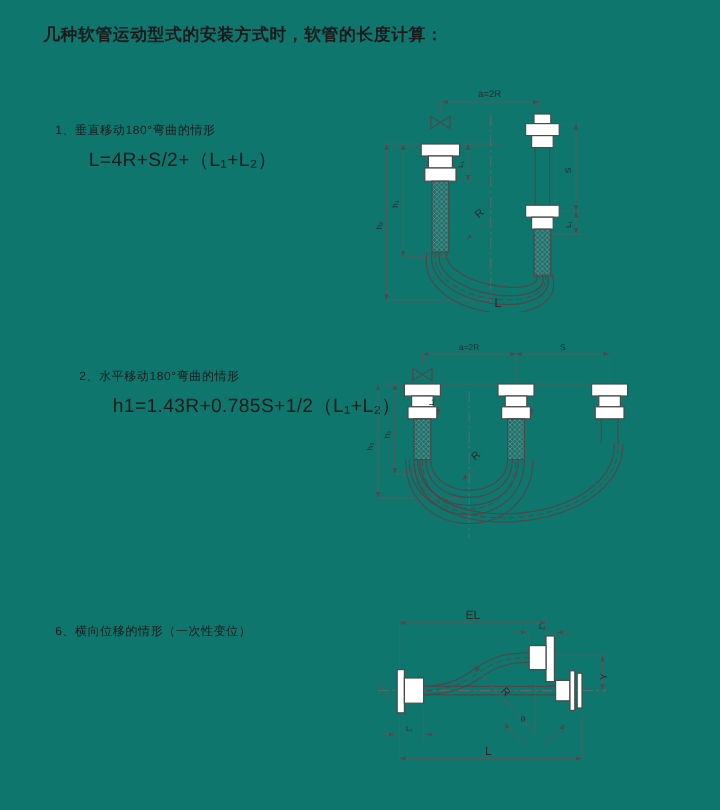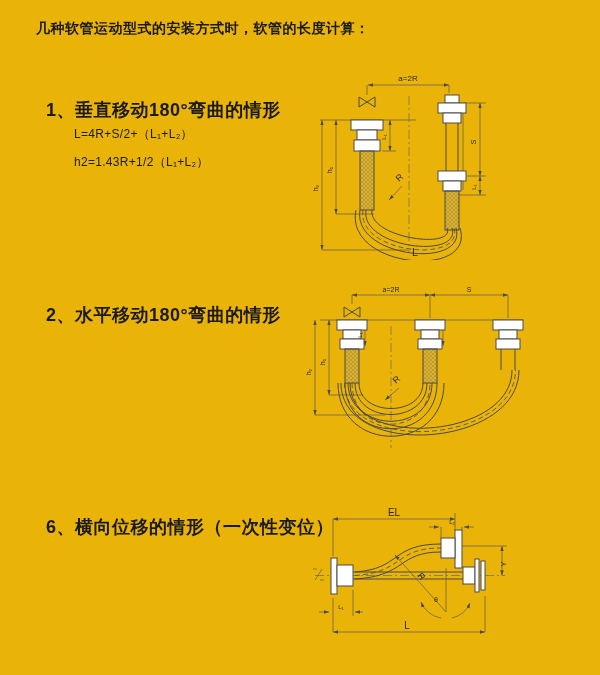--- a/index.html
+++ b/index.html
@@ -1,51 +1,51 @@
 <!DOCTYPE html>
 <html><head>
 <meta charset="utf-8">
 <style>
   html,body{margin:0;padding:0;}
   body{
     width:600px;height:675px;background:#ffffff;
     font-family:"Liberation Sans", sans-serif;color:#1a1a1a;
     position:relative;overflow:hidden;
   }
-  .page{position:absolute;inset:0;background:#eab308;}
+  .page{position:absolute;inset:0;background:#0f766e;}
   .title{
     position:absolute;left:36px;top:20px;
     font-size:14px;font-weight:700;letter-spacing:.5px;white-space:nowrap;
   }
   .sec{position:absolute;left:46px;}
-  .sec .heading{font-size:18px;font-weight:700;letter-spacing:.5px;line-height:20px;white-space:nowrap;}
-  .sec .formula{font-size:12px;font-weight:400;line-height:28px;margin-left:28px;letter-spacing:.3px;white-space:nowrap;}
+  .sec .heading{font-size:10px;font-weight:400;letter-spacing:.5px;line-height:20px;white-space:nowrap;}
+  .sec .formula{font-size:16px;font-weight:400;line-height:28px;margin-left:28px;letter-spacing:.3px;white-space:nowrap;}
   .dwg{position:absolute;}
   svg text{fill:#2a2a2a;font-family:"Liberation Sans", sans-serif;}
   .ln{stroke:#4a4a4a;stroke-width:1;fill:none;}
   .tn{stroke:#5a5a5a;stroke-width:.7;fill:none;}
   .cl{stroke:#6a6a6a;stroke-width:.7;fill:none;stroke-dasharray:9 3 2 3;}
   .hd{stroke:#4a4a4a;stroke-width:.8;fill:none;stroke-dasharray:5 3;}
   .fit{stroke:#4a4a4a;stroke-width:1;fill:#ffffff;}
 </style>
 </head>
 <body>
 
 <div class="page">
 
   <div class="title">几种软管运动型式的安装方式时，软管的长度计算：</div>
 
   <div class="sec" style="top:100px;">
     <div class="heading">1、垂直移动180°弯曲的情形</div>
     <div class="formula">L=4R+S/2+（L₁+L₂）</div>
-    <div class="formula">h2=1.43R+1/2（L₁+L₂）</div>
   </div>
 
-  <div class="sec" style="top:305px;">
+  <div class="sec" style="top:305px;margin-left:20px;">
     <div class="heading">2、水平移动180°弯曲的情形</div>
+    <div class="formula">h1=1.43R+0.785S+1/2（L₁+L₂）</div>
   </div>
 
   <div class="sec" style="top:517px;">
     <div class="heading">6、横向位移的情形（一次性变位）</div>
   </div>
 
   <svg class="dwg" style="left:312px;top:64px;" width="272" height="196" viewBox="0 0 272 196">
     <defs>
       <marker id="m1" markerWidth="9" markerHeight="7" refX="7.5" refY="2.5" orient="auto-start-reverse">
         <path d="M0,0L7.5,2.5L0,5Z" fill="#4a4a4a"></path>

